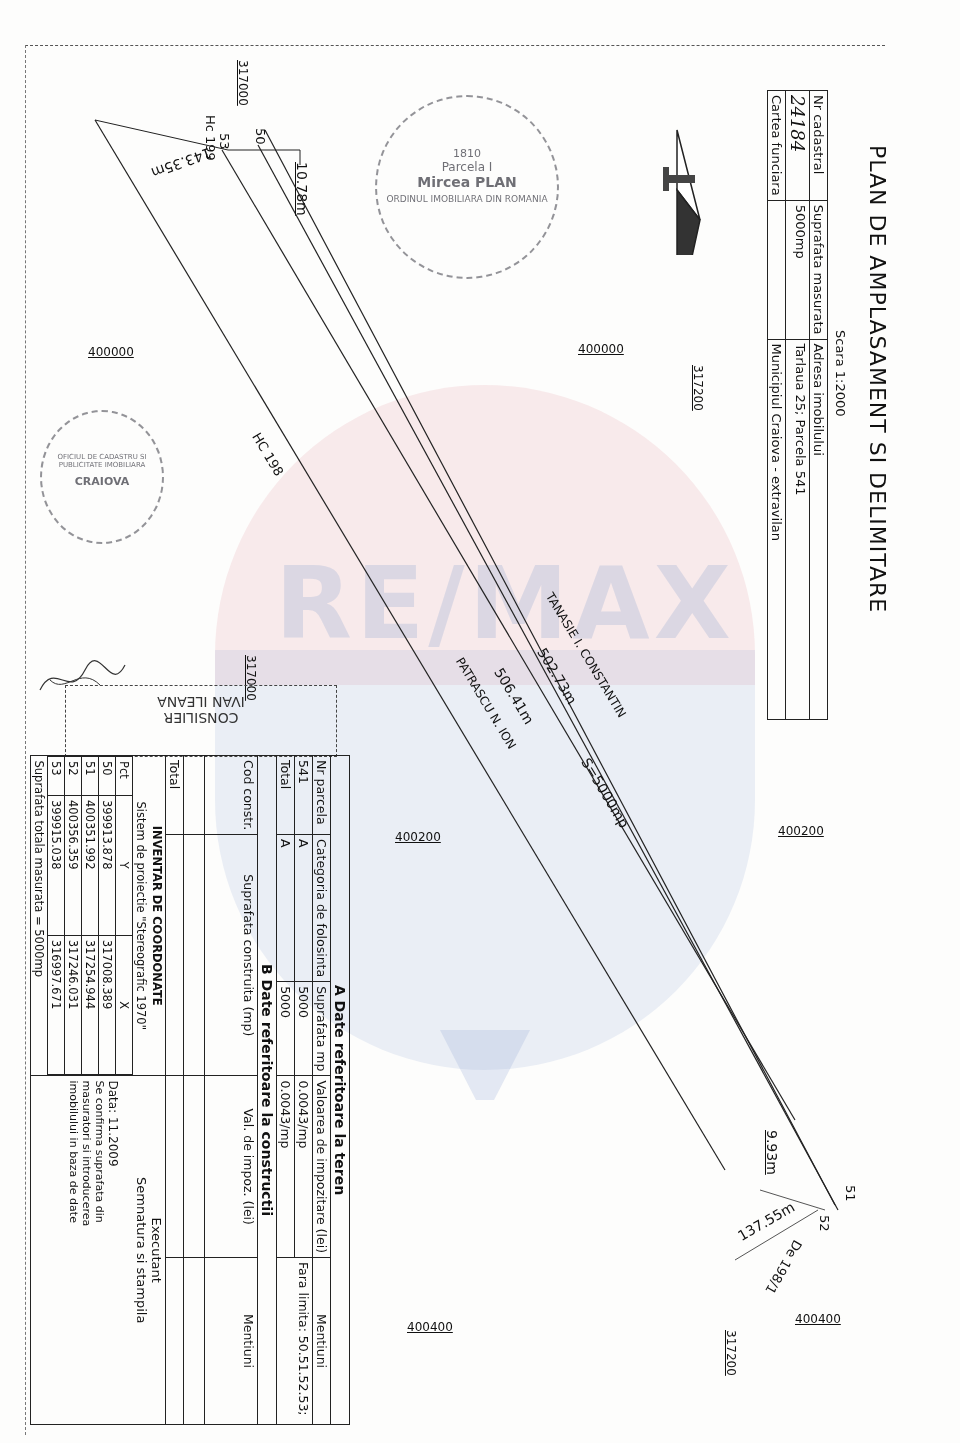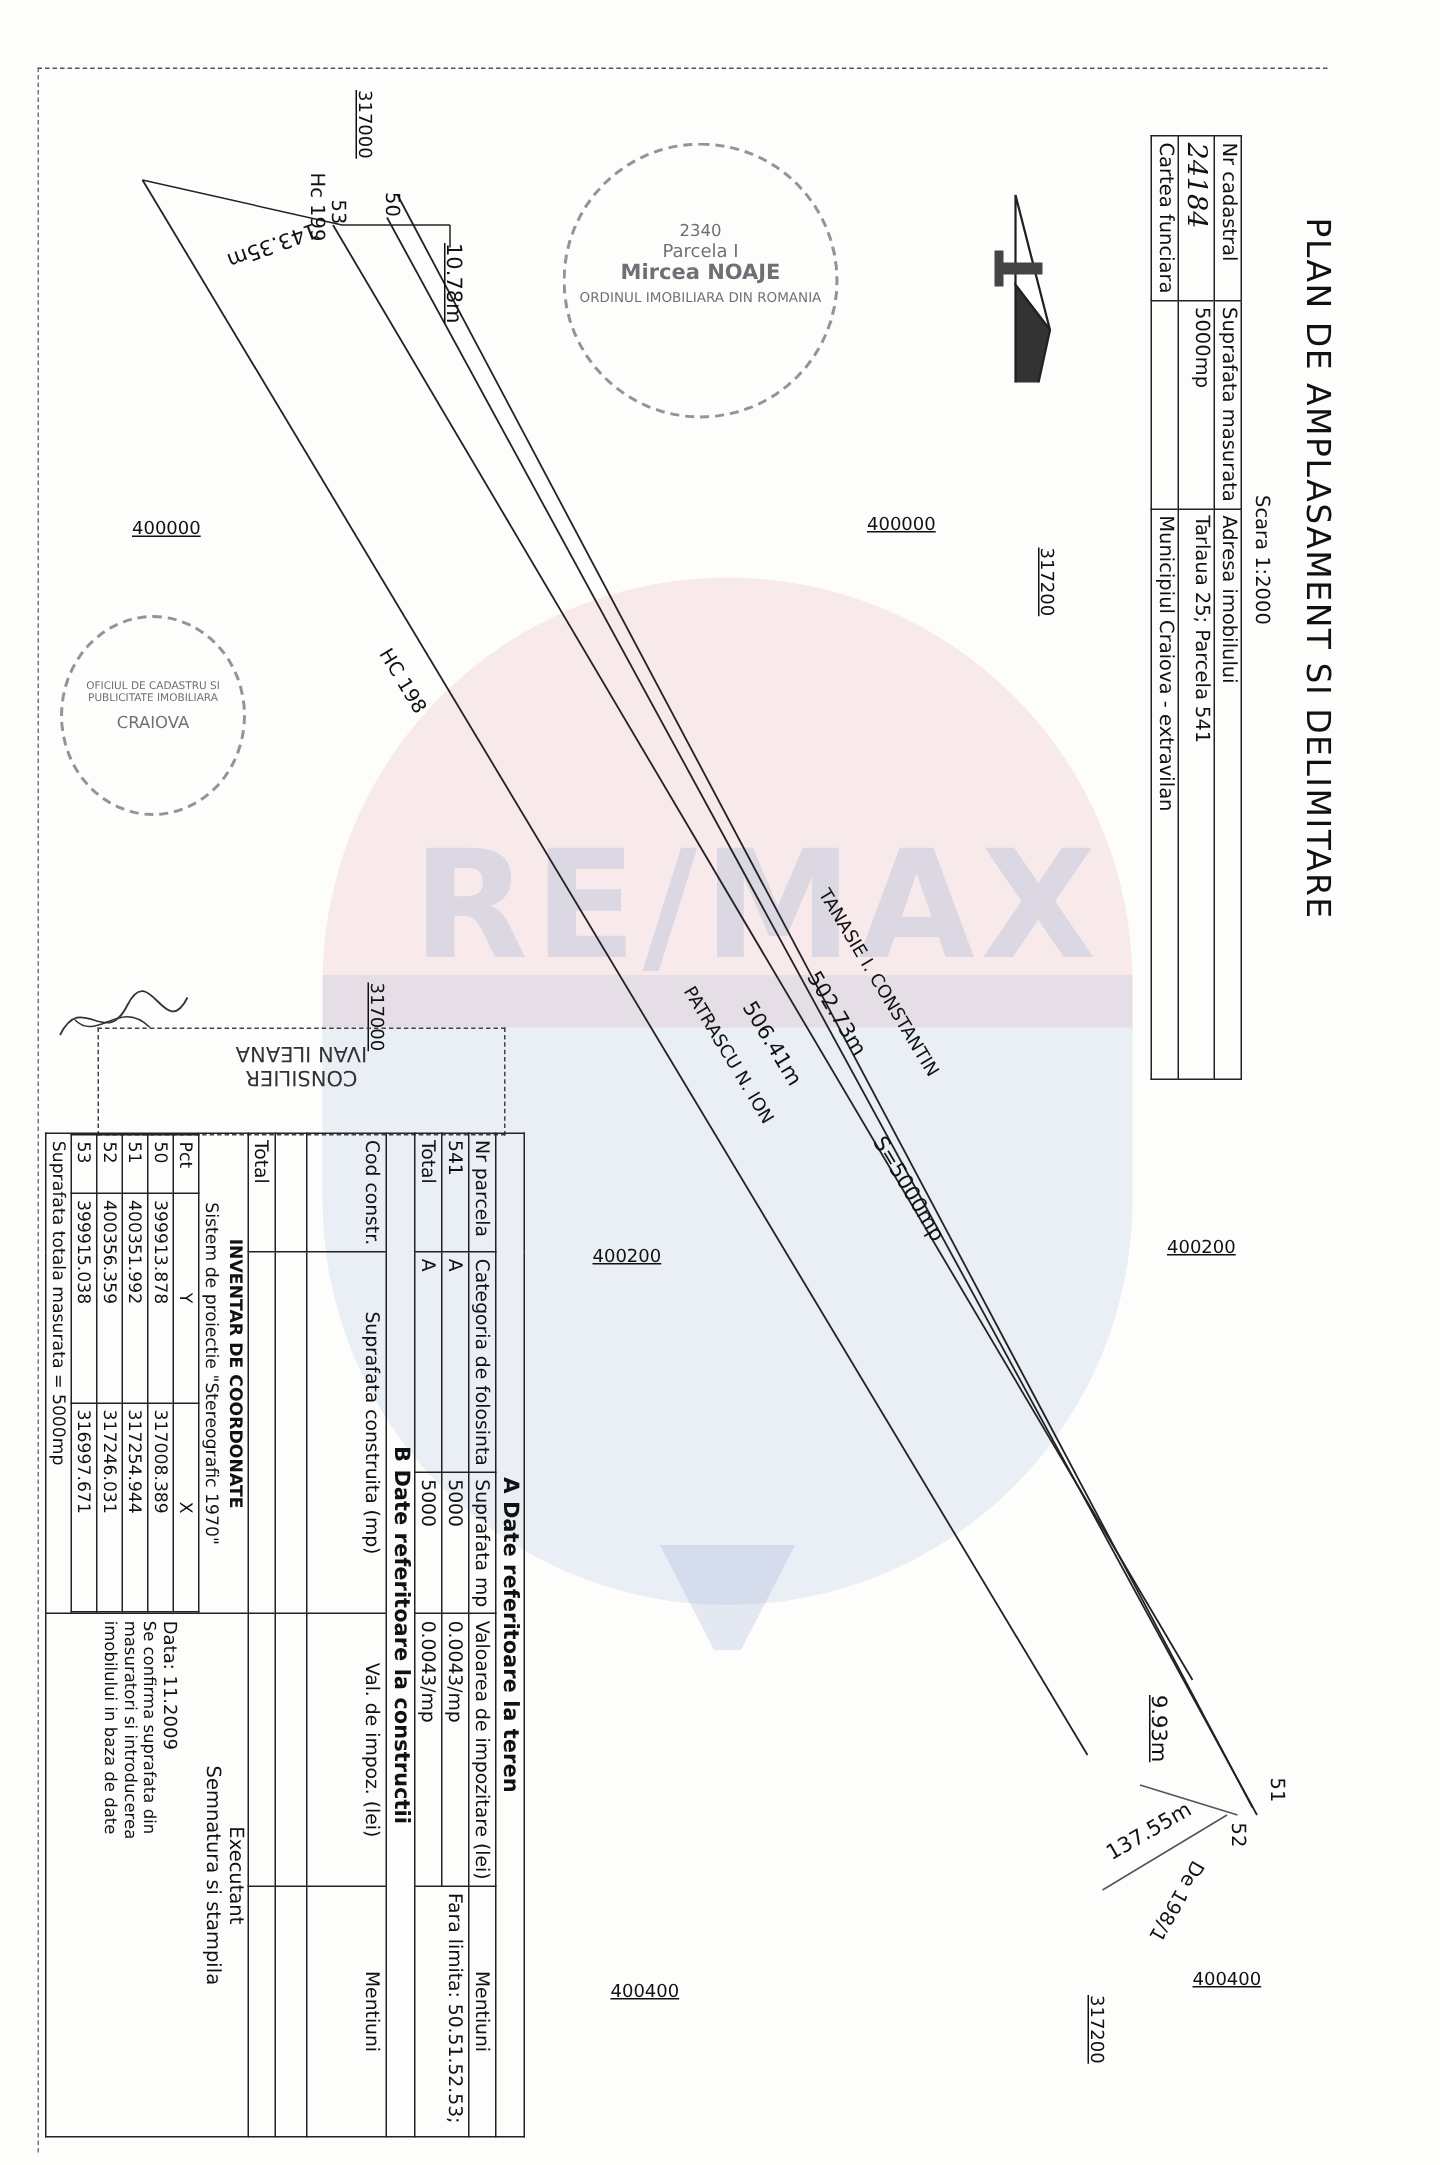--- a/index.html
+++ b/index.html
@@ -55,29 +55,29 @@
 </div>
 
 <svg class="abs" style="left:655px; top:125px;" width="60" height="130">
   <polygon points="22,5 45,95 22,65" fill="#fff" stroke="#222" stroke-width="1.5"></polygon>
   <polygon points="22,65 45,95 22,200" fill="#333" stroke="#222" stroke-width="1.5"></polygon>
   <rect x="12" y="50" width="28" height="8" fill="#444"></rect>
   <rect x="8" y="42" width="6" height="24" fill="#444"></rect>
 </svg>
 
 <div class="stamp" style="left:375px; top:95px; width:180px; height:180px;">
-  <div style="margin-top:50px; font-size:11px;">2340</div>
+  <div style="margin-top:50px; font-size:11px;">1810</div>
   <div style="font-size:12px;">Parcela I</div>
-  <div style="font-size:14px; font-weight:bold;">Mircea NOAJE</div>
+  <div style="font-size:14px; font-weight:bold;">Mircea PLAN</div>
   <div style="font-size:9px; margin-top:4px;">ORDINUL IMOBILIARA DIN ROMANIA</div>
 </div>
 
 <div class="stamp" style="left:40px; top:410px; width:120px; height:130px;">
   <div style="margin-top:41px; font-size:7px; padding:0 8px;">OFICIUL DE CADASTRU SI PUBLICITATE IMOBILIARA</div>
-  <div style="font-size:11px; font-weight:normal; margin-top:6px;">CRAIOVA</div>
+  <div style="font-size:11px; font-weight:bold; margin-top:6px;">CRAIOVA</div>
 </div>
 
 <svg class="abs" style="left:0; top:0;" width="960" height="1443">
 
   <line x1="95" y1="120" x2="725" y2="1170" stroke="#222" stroke-width="1.2"></line>
 
   <line x1="222" y1="150" x2="795" y2="1120" stroke="#222" stroke-width="1.2"></line>
   <line x1="258" y1="145" x2="838" y2="1210" stroke="#222" stroke-width="1.2"></line>
   <line x1="265" y1="130" x2="835" y2="1205" stroke="#222" stroke-width="1.2"></line>
 

